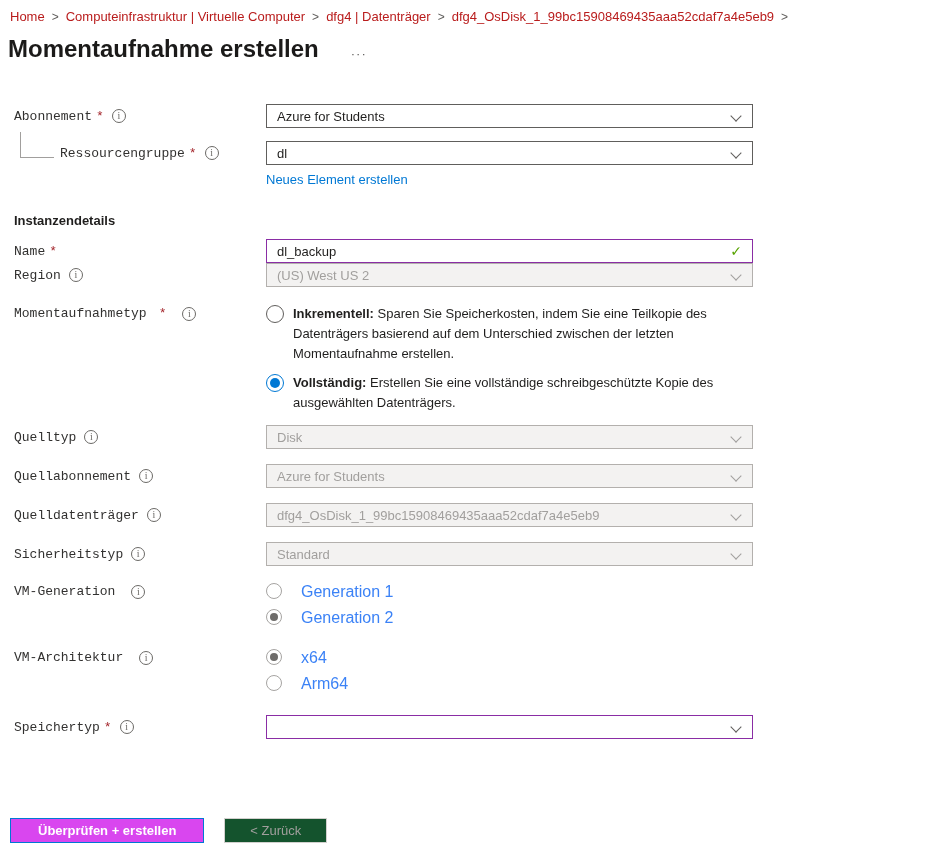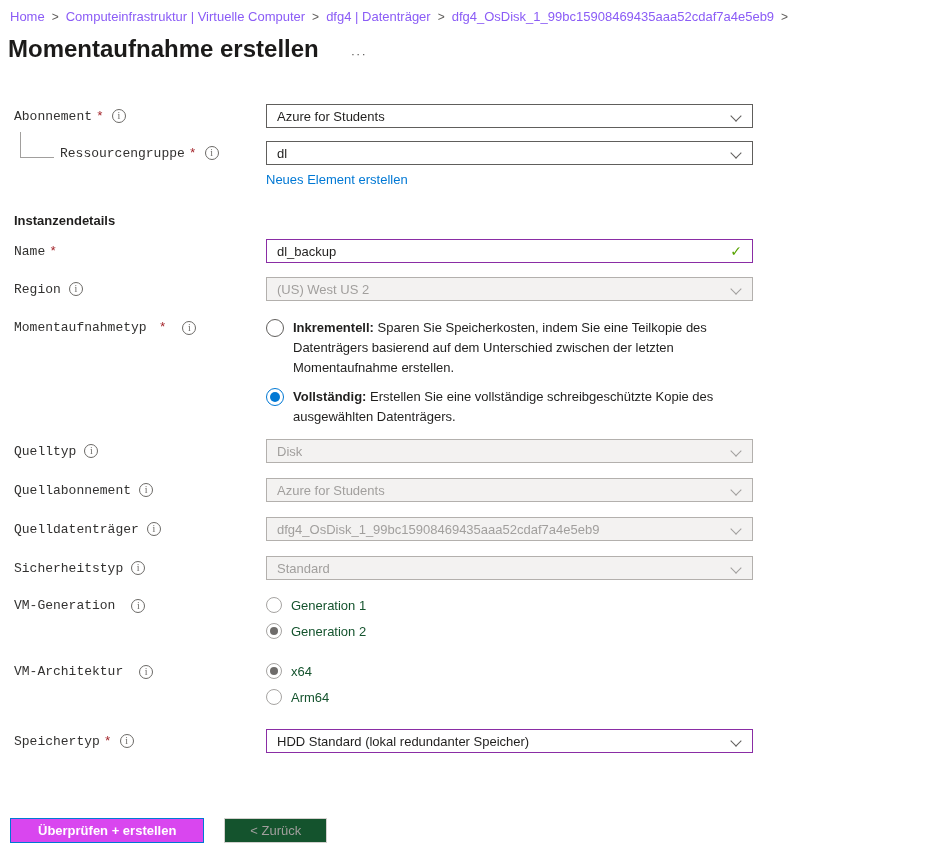--- a/index.html
+++ b/index.html
@@ -8,21 +8,21 @@
     width: 952px; height: 867px;
     background: #ffffff;
     font-family: "Liberation Sans", "DejaVu Sans", sans-serif;
     color: #201f1e;
     position: relative;
     overflow: hidden;
   }
 
   
   .breadcrumb { padding: 8px 0 0 10px; font-size: 13px; line-height: 18px; white-space: nowrap; }
-  .breadcrumb a { color: #8b5cf6; text-decoration: none; cursor: pointer; }
+  .breadcrumb a { color: #b91c1c; text-decoration: none; cursor: pointer; }
   .breadcrumb .sep { color: #605e5c; margin: 0 7px; font-size: 12px; }
 
   
   .title-row { display: flex; align-items: flex-end; margin: 8px 0 0 8px; height: 30px; }
   .title-row h1 { margin: 0; font-size: 24px; font-weight: 700; color: #1b1a19; line-height: 30px; }
   .title-row .more { color: #605e5c; font-size: 13px; margin: 0 0 3px 32px; letter-spacing: 1px; cursor: pointer; }
 
   
   .form { margin-top: 40px; padding-left: 14px; }
   .row { display: flex; align-items: center; min-height: 24px; }
@@ -83,21 +83,21 @@
   }
   .radio.selected { border-color: #0078d4; }
   .radio.selected::after { content: ""; position: absolute; inset: 3px; border-radius: 50%; background: #0078d4; }
   .radio-text { font-size: 13px; line-height: 20px; margin-left: 9px; width: 428px; color: #201f1e; }
   .radio-text b { font-weight: 700; }
 
   .radio-sm { width: 16px; height: 16px; margin-top: 0; }
   .radio.disabled { border-color: #a6a4a2; cursor: default; }
   .radio.disabled.selected { border-color: #a6a4a2; }
   .radio.disabled.selected::after { background: #6e6c6a; inset: 3px; }
-  .radio-label-sm { font-size: 13px; color: #14532d; margin-left: 9px; line-height: 17px; }
+  .radio-label-sm { font-size: 16px; color: #3b82f6; margin-left: 19px; line-height: 17px; }
   .radio-row + .radio-row { margin-top: 8px; }
   .radio-row { display: flex; align-items: center; height: 18px; }
 
   
   .footer { position: absolute; left: 10px; bottom: 24px; display: flex; align-items: center; }
   .btn {
     height: 25px; font-size: 13px; display: inline-flex; align-items: center; justify-content: center;
     font-family: inherit; cursor: pointer; white-space: nowrap;
   }
   .btn-primary { background: #d946ef; border: 1px solid #0078d4; color: #fff; font-weight: 700; padding: 0 27px; }
@@ -164,21 +164,21 @@
       <span class="req">*</span>
     </div>
     <div class="control-col">
       <div class="textfield">
         <span class="value">dl_backup</span>
         <span class="valid-check">✓</span>
       </div>
     </div>
   </div>
 
-  <div class="row" style="margin-top:14px">
+  <div class="row" style="">
     <div class="label-col">
       <span class="label">Region</span>
       <span class="info-icon"></span>
     </div>
     <div class="control-col">
       <div class="dropdown disabled">
         <span class="value">(US) West US 2</span>
         <span class="chevron"></span>
       </div>
     </div>
@@ -289,21 +289,20 @@
   </div>
 
   <div class="row" style="margin-top:23px">
     <div class="label-col">
       <span class="label">Speichertyp</span>
       <span class="req">*</span>
       <span class="info-icon"></span>
     </div>
     <div class="control-col">
       <div class="dropdown purple">
-        <span class="value">HDD Standard (lokal redundanter Speicher)</span>
         <span class="chevron"></span>
       </div>
     </div>
   </div>
 
 </div>
 
 <div class="footer">
   <button class="btn btn-primary">Überprüfen + erstellen</button>
   <button class="btn btn-back">&lt; Zurück</button>

